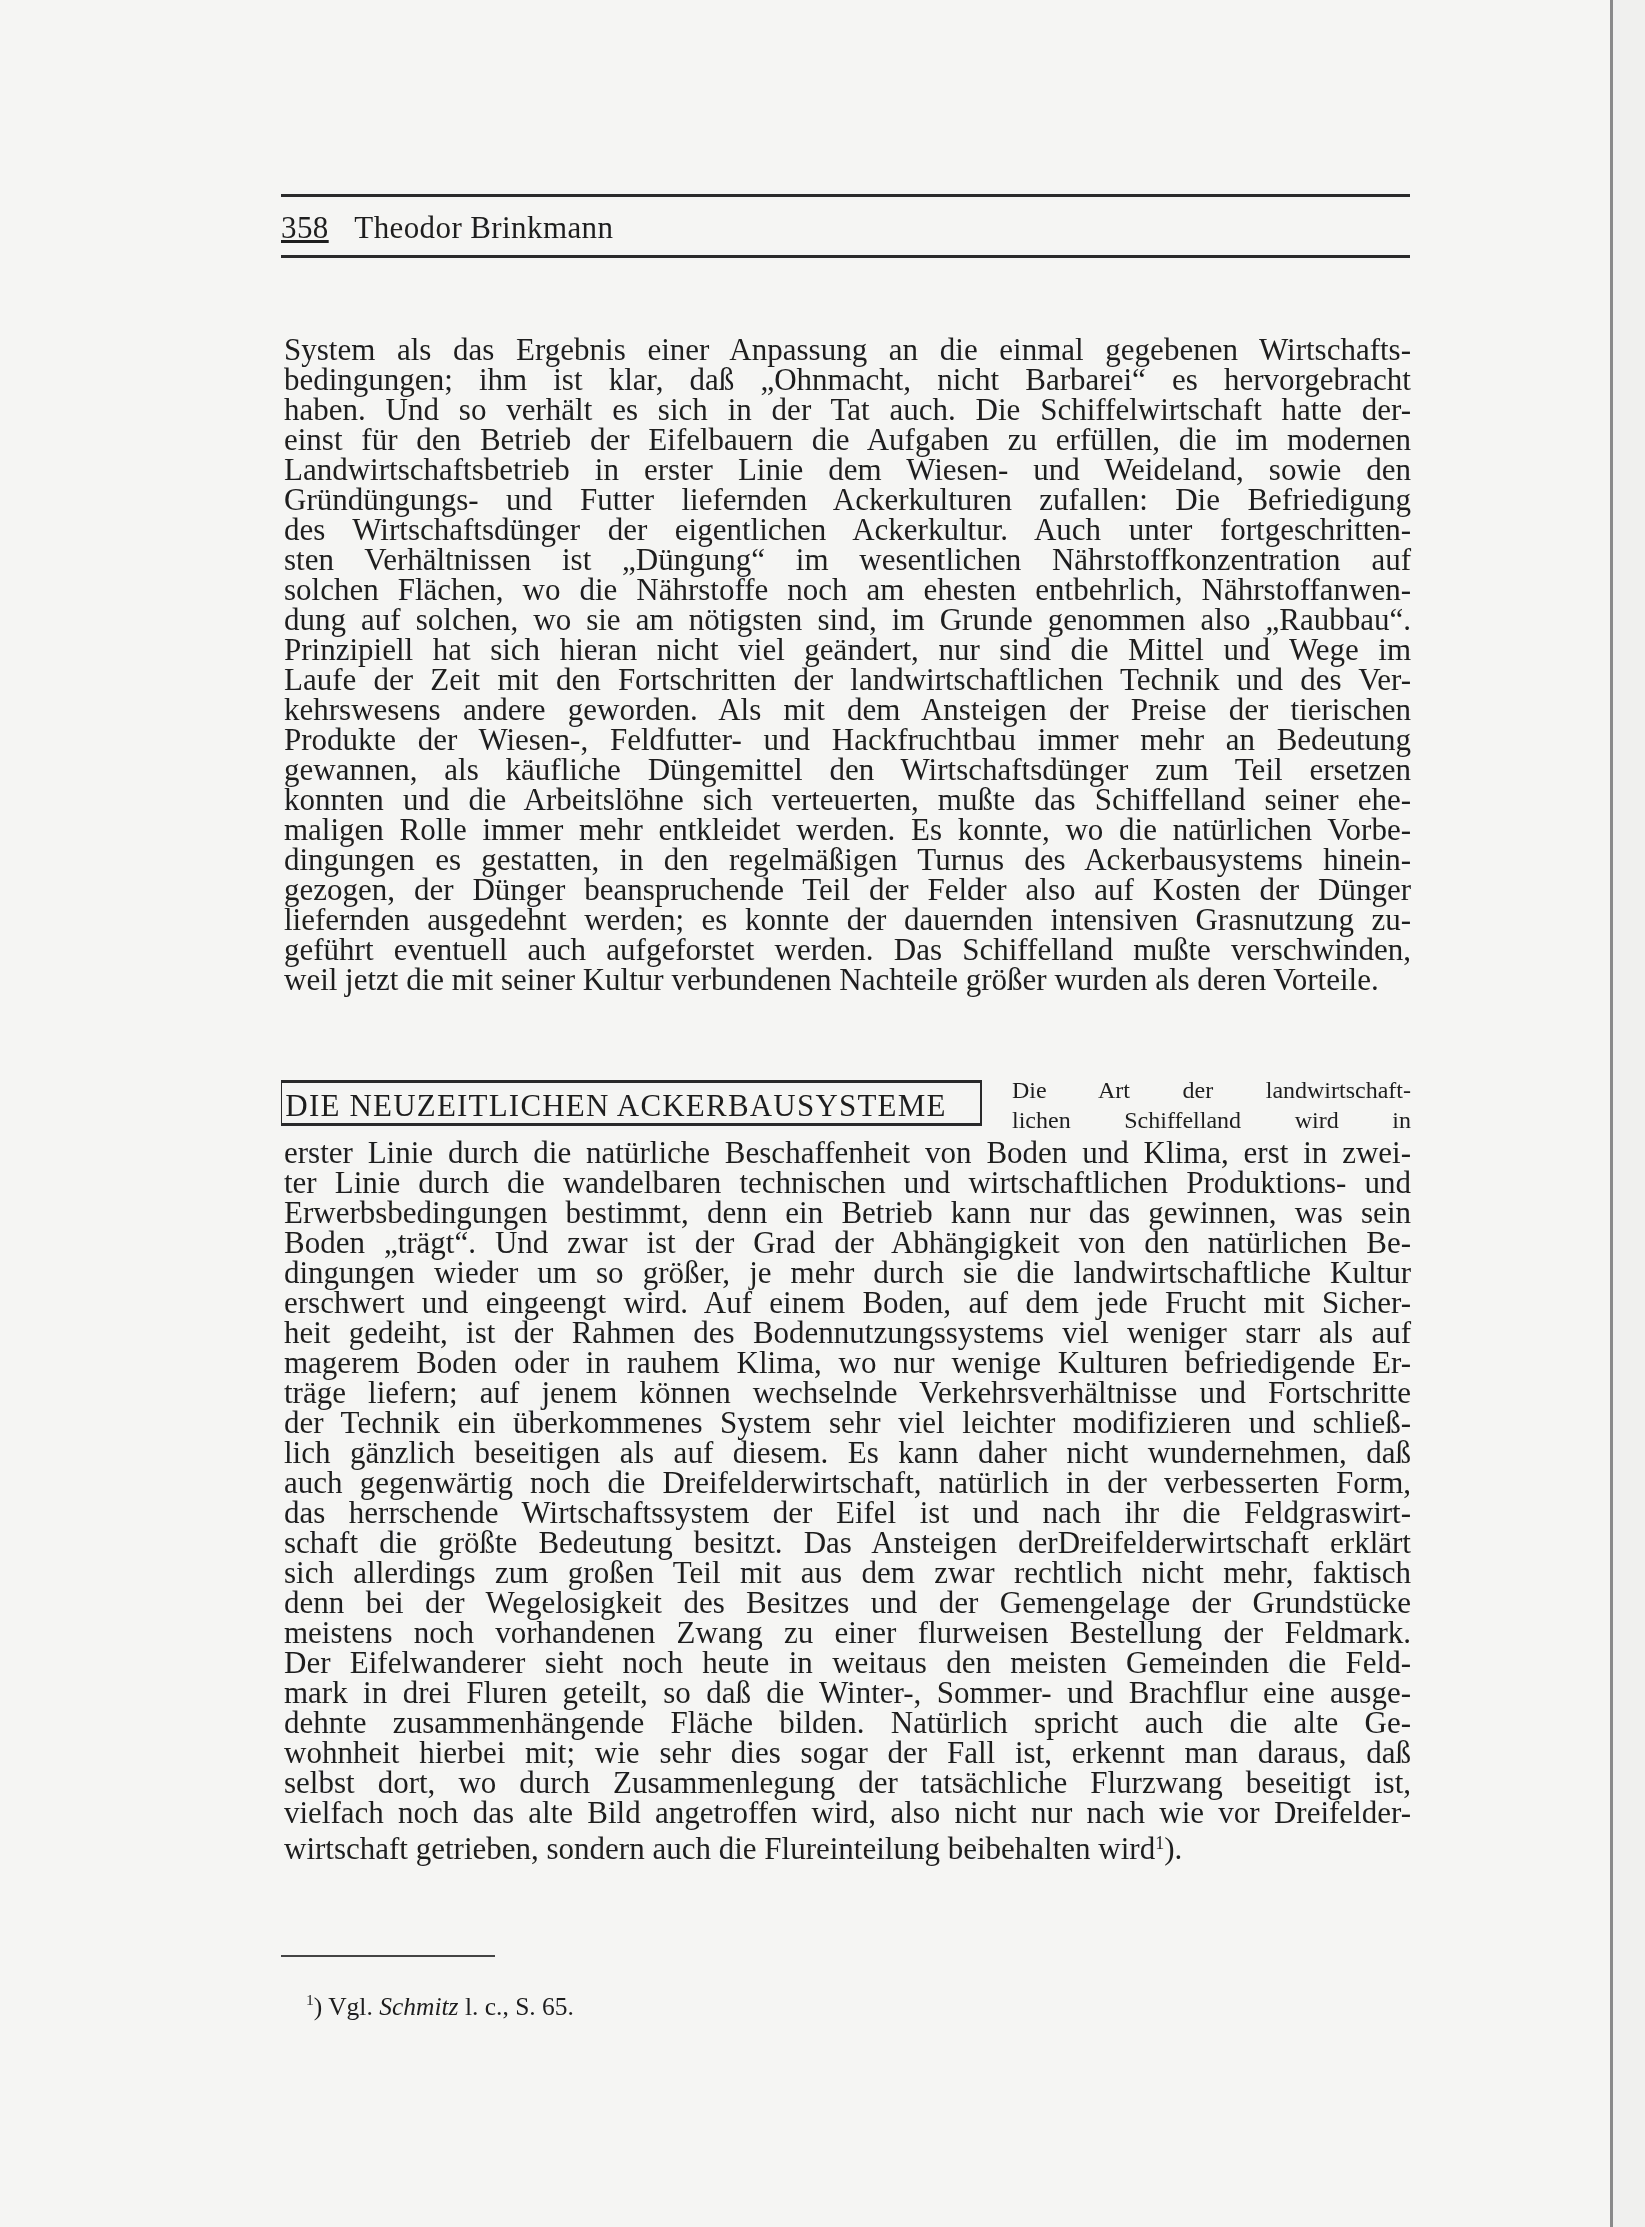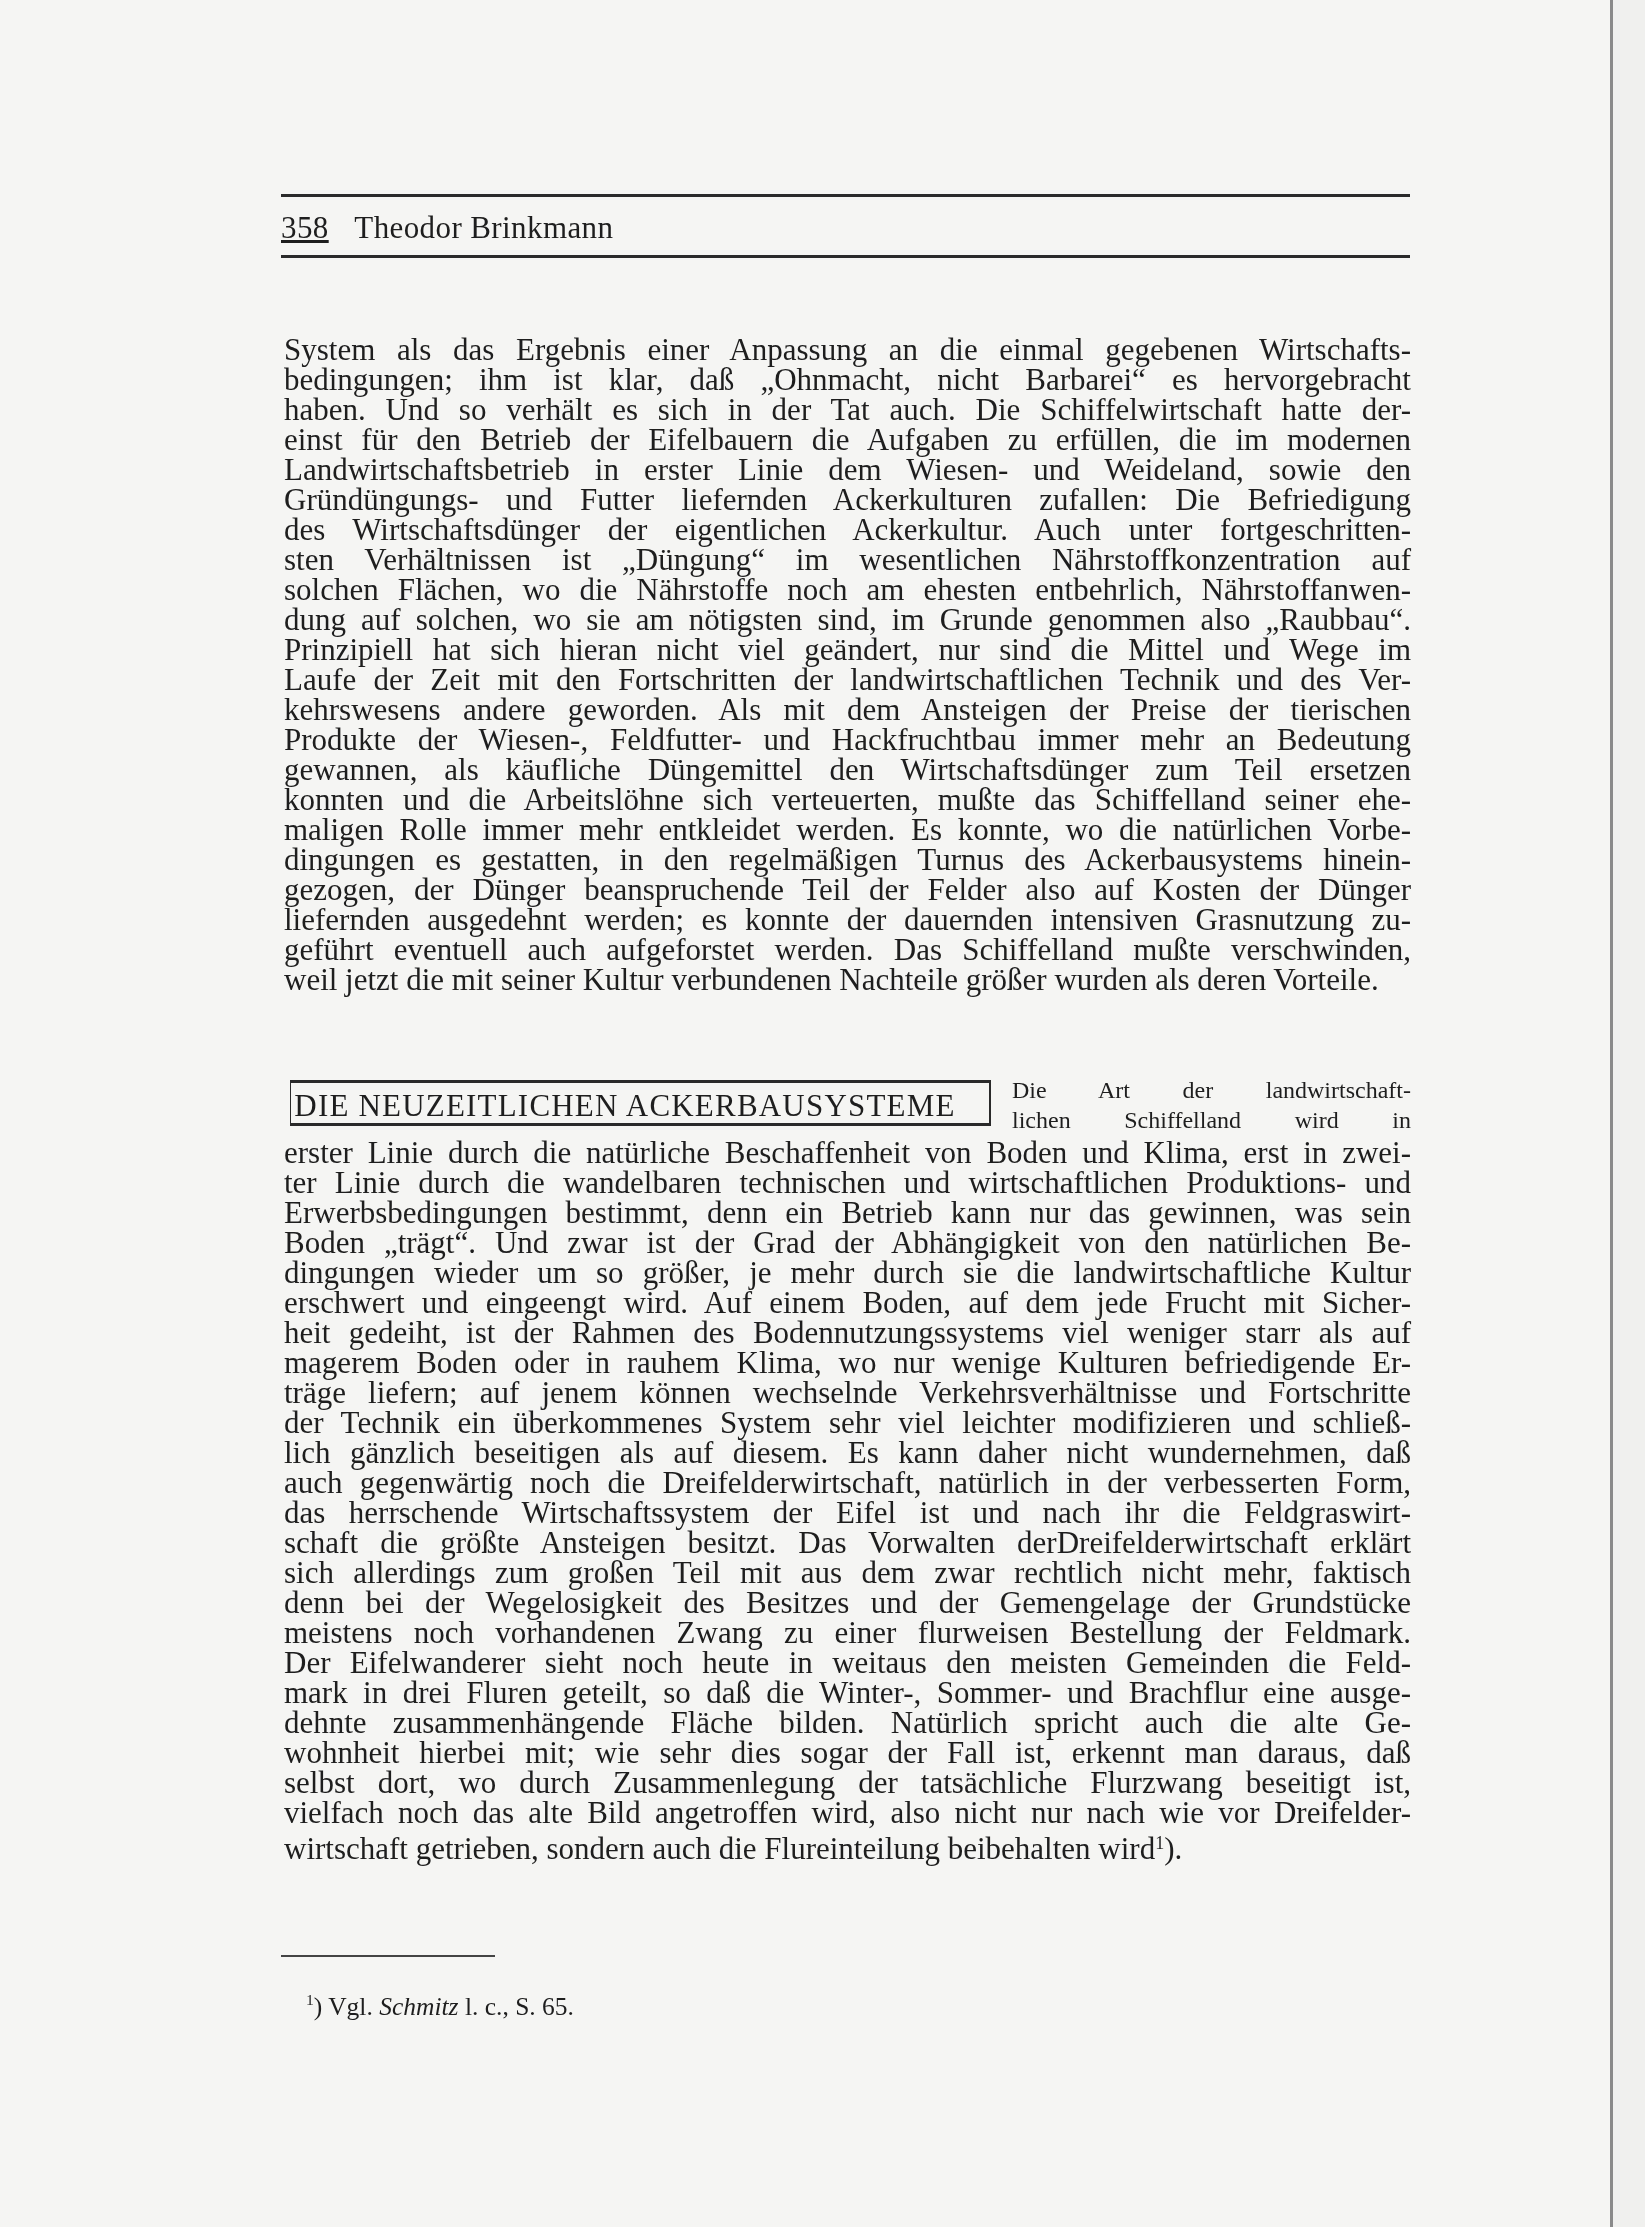--- a/index.html
+++ b/index.html
@@ -36,21 +36,21 @@
       text-align: justify;
     }
     .line {
       display: block; height: 30px; white-space: nowrap;
       text-align: justify; text-align-last: justify;
     }
     .line.last { text-align-last: left; }
     .block1 { top: 291px; margin-top: 44px; }
     .heading-row { position: absolute; top: 1075px; left: 281px; width: 1130px; height: 66px; }
     .section-heading-box {
-      position: absolute; left: 9px; top: 5px; width: 701px; height: 46px;
+      position: absolute; left: 0; top: 5px; width: 701px; height: 46px;
       border-top: 3.3px solid #2a2a2a; border-bottom: 3.3px solid #2a2a2a;
       border-left: 1.6px solid #2a2a2a; border-right: 2.5px solid #2a2a2a;
       box-sizing: border-box;
     }
     .section-heading-text {
       position: absolute; left: 3.3px; top: 5px;
       font-size: 31px; letter-spacing: 1.2px; line-height: 35px; white-space: nowrap;
     }
     .heading-side {
       position: absolute; left: 731px; top: 0; width: 399px;
@@ -123,21 +123,21 @@
     <span class="line">Boden „trägt“. Und zwar ist der Grad der Abhängigkeit von den natürlichen Be-</span>
     <span class="line">dingungen wieder um so größer, je mehr durch sie die landwirtschaftliche Kultur</span>
     <span class="line">erschwert und eingeengt wird. Auf einem Boden, auf dem jede Frucht mit Sicher-</span>
     <span class="line">heit gedeiht, ist der Rahmen des Bodennutzungssystems viel weniger starr als auf</span>
     <span class="line">magerem Boden oder in rauhem Klima, wo nur wenige Kulturen befriedigende Er-</span>
     <span class="line">träge liefern; auf jenem können wechselnde Verkehrsverhältnisse und Fortschritte</span>
     <span class="line">der Technik ein überkommenes System sehr viel leichter modifizieren und schließ-</span>
     <span class="line">lich gänzlich beseitigen als auf diesem. Es kann daher nicht wundernehmen, daß</span>
     <span class="line">auch gegenwärtig noch die Dreifelderwirtschaft, natürlich in der verbesserten Form,</span>
     <span class="line">das herrschende Wirtschaftssystem der Eifel ist und nach ihr die Feldgraswirt-</span>
-    <span class="line">schaft die größte Ansteigen besitzt. Das Vorwalten derDreifelderwirtschaft erklärt</span>
+    <span class="line">schaft die größte Bedeutung besitzt. Das Ansteigen derDreifelderwirtschaft erklärt</span>
     <span class="line">sich allerdings zum großen Teil mit aus dem zwar rechtlich nicht mehr, faktisch</span>
     <span class="line">denn bei der Wegelosigkeit des Besitzes und der Gemengelage der Grundstücke</span>
     <span class="line">meistens noch vorhandenen Zwang zu einer flurweisen Bestellung der Feldmark.</span>
     <span class="line">Der Eifelwanderer sieht noch heute in weitaus den meisten Gemeinden die Feld-</span>
     <span class="line">mark in drei Fluren geteilt, so daß die Winter-, Sommer- und Brachflur eine ausge-</span>
     <span class="line">dehnte zusammenhängende Fläche bilden. Natürlich spricht auch die alte Ge-</span>
     <span class="line">wohnheit hierbei mit; wie sehr dies sogar der Fall ist, erkennt man daraus, daß</span>
     <span class="line">selbst dort, wo durch Zusammenlegung der tatsächliche Flurzwang beseitigt ist,</span>
     <span class="line">vielfach noch das alte Bild angetroffen wird, also nicht nur nach wie vor Dreifelder-</span>
     <span class="line last"><span>wirtschaft getrieben, sondern auch die Flureinteilung beibehalten wird</span><span class="fn-ref">1</span><span>).</span></span>

